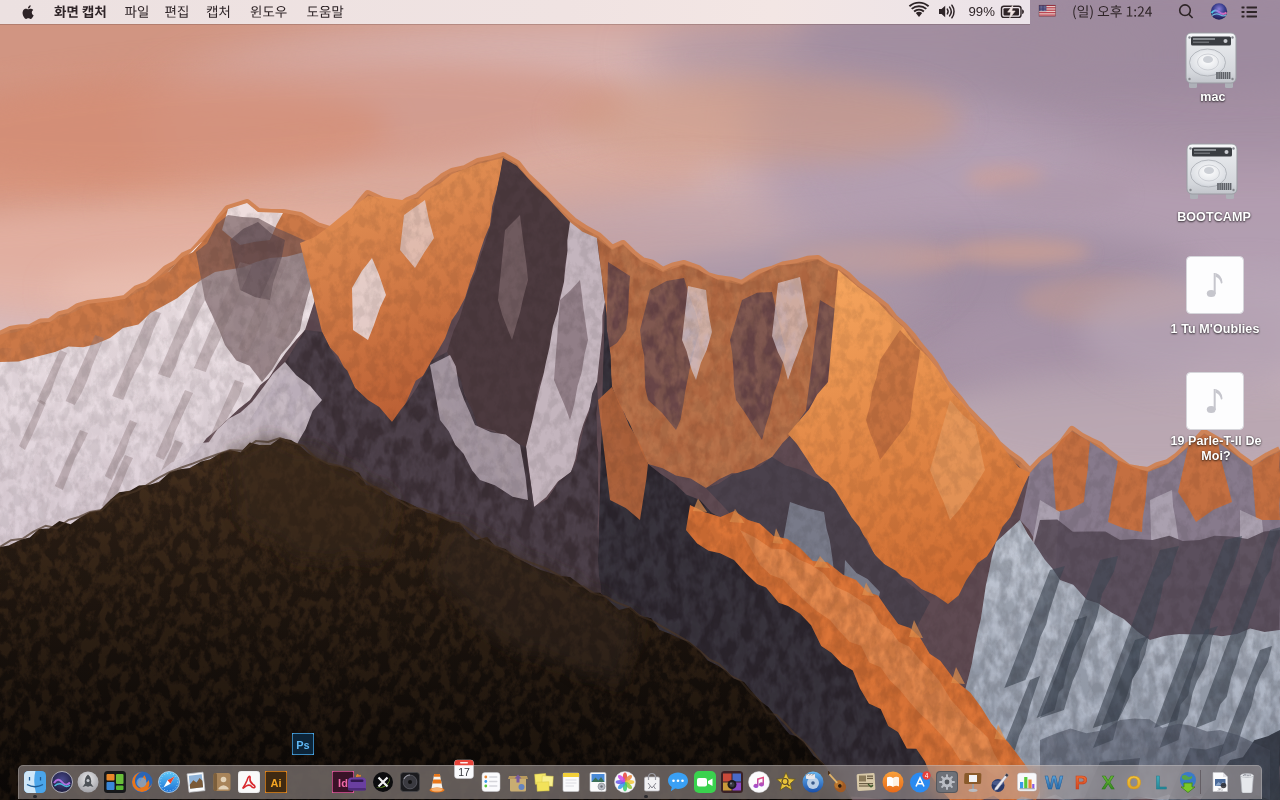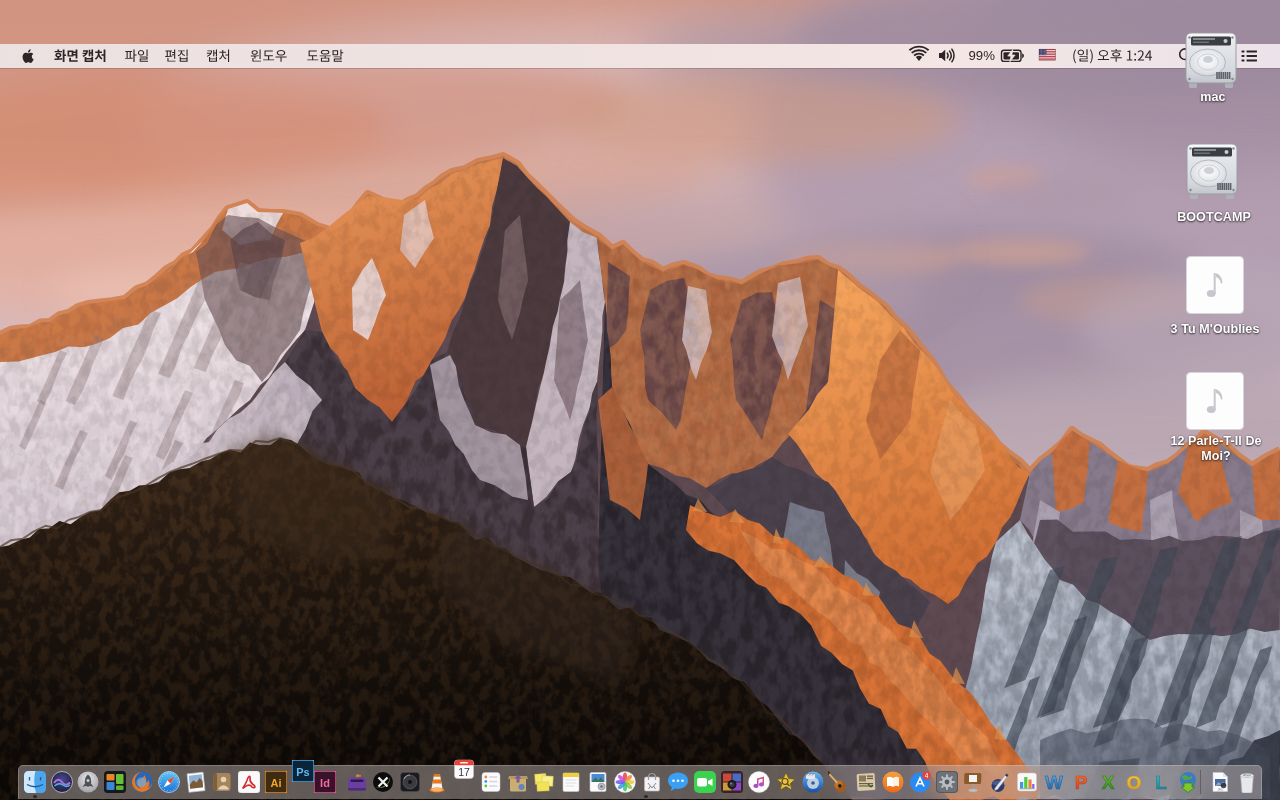--- a/index.html
+++ b/index.html
@@ -1,18 +1,18 @@
 <!DOCTYPE html>
 <html><head><meta charset="utf-8"><style>
 * { margin:0; padding:0; box-sizing:border-box; }
 html,body { width:1280px; height:800px; overflow:hidden; font-family:"Liberation Sans",sans-serif; }
 #wall { position:absolute; left:0; top:0; }
-#menubar { position:absolute; left:0; top:0; width:1280px; height:24px;
+#menubar { position:absolute; left:0; top:0; width:1030px; height:24px;
   background:linear-gradient(90deg,#ece1e1 0%,#f0e3e2 55%,#f3e6e4 75%,#ebe3e9 100%);
-  box-shadow:0 0.5px 0 rgba(90,60,60,.5);margin-top:44px; }
+  box-shadow:0 0.5px 0 rgba(90,60,60,.5); }
 .dlab { position:absolute; text-align:center; font-size:12.5px; font-weight:700; color:#fff;
   text-shadow:0 1px 2px rgba(0,0,0,.65), 0 0 2px rgba(0,0,0,.4); line-height:15px; letter-spacing:0.1px;}
 #dock { position:absolute; left:18px; top:765px; width:1244px; height:33.5px;
   background:rgba(196,186,184,.46); border:0.5px solid rgba(255,255,255,.2); border-bottom:none;
   border-radius:5px 5px 0 0; -webkit-backdrop-filter:blur(14px); backdrop-filter:blur(14px); }
 .di { position:absolute; top:5.5px; width:22px; height:22px; }
 #dsep { position:absolute; left:1200px; top:770px; width:1px; height:24px; background:rgba(70,60,65,.5); }
 .dot { position:absolute; width:3.5px; height:3.5px; border-radius:50%; background:#2a2a2e; top:794.5px; }
 </style></head><body>
 <svg id="wall" width="1280" height="800" viewBox="0 0 1280 800">
@@ -382,30 +382,30 @@
 </svg></div>
 <div class="dlab" style="left:1214px;top:210px;width:120px;margin-left:-60px">BOOTCAMP</div>
 <div style="position:absolute;left:1186px;top:256px"><svg width="58" height="58" viewBox="0 0 58 58">
 <rect x="0.5" y="0.5" width="57" height="57" rx="4" fill="#fdfdfe" stroke="#d5d5da" stroke-width="1"></rect>
 <g fill="#c6c6cd">
         <ellipse cx="25.2" cy="37.5" rx="4.4" ry="3.5"></ellipse>
         <rect x="27.7" y="17" width="2" height="21"></rect>
         <path d="M29.7 17 q6.5 2.2 6.8 9.5 q-0.2 1.2-1.5 1 q-1.2-5.5-5.3-6.8z"></path>
       </g>
 </svg></div>
-<div class="dlab" style="left:1215px;top:322px;width:120px;margin-left:-60px">3 Tu M'Oublies</div>
+<div class="dlab" style="left:1215px;top:322px;width:120px;margin-left:-60px">1 Tu M'Oublies</div>
 <div style="position:absolute;left:1186px;top:372px"><svg width="58" height="58" viewBox="0 0 58 58">
 <rect x="0.5" y="0.5" width="57" height="57" rx="4" fill="#fdfdfe" stroke="#d5d5da" stroke-width="1"></rect>
 <g fill="#c6c6cd">
         <ellipse cx="25.2" cy="37.5" rx="4.4" ry="3.5"></ellipse>
         <rect x="27.7" y="17" width="2" height="21"></rect>
         <path d="M29.7 17 q6.5 2.2 6.8 9.5 q-0.2 1.2-1.5 1 q-1.2-5.5-5.3-6.8z"></path>
       </g>
 </svg></div>
-<div class="dlab" style="left:1216px;top:434px;width:96px;margin-left:-48px">12 Parle-T-Il De Moi?</div>
+<div class="dlab" style="left:1216px;top:434px;width:96px;margin-left:-48px">19 Parle-T-Il De Moi?</div>
 <div id="dock"></div>
 <div class="di" style="top:770.5px;left:23.7px"><svg width="22" height="22" viewBox="0 0 22 22">
       <rect width="22" height="22" rx="4.5" fill="#4aa5ea"></rect>
       <path d="M0 4.5 A4.5 4.5 0 0 1 4.5 0 H11.5 Q10 5 10.3 11 Q10.6 17 12 22 H4.5 A4.5 4.5 0 0 1 0 17.5 Z" fill="#cfe7f8"></path>
       <path d="M3 13.5 Q11 18 19 13.5" stroke="#1d5c96" stroke-width="1.3" fill="none"></path>
       <line x1="5.5" y1="6" x2="5.5" y2="9.5" stroke="#1d5c96" stroke-width="1.3"></line>
       <line x1="16.5" y1="6" x2="16.5" y2="9.5" stroke="#1d5c96" stroke-width="1.3"></line>
     </svg></div>
 <div class="di" style="top:770.5px;left:50.5px"><svg width="22" height="22" viewBox="0 0 22 22">
       <defs>
@@ -467,25 +467,25 @@
       <path d="M7.5 17 q5 -5.5 10 0 v1.5 h-10z" fill="#e3d2b8"></path>
     </svg></div>
 <div class="di" style="top:770.5px;left:238.3px"><svg width="22" height="22" viewBox="0 0 22 22">
       <rect width="22" height="22" rx="3.5" fill="#fafafa" stroke="#d0d0d4" stroke-width="0.6"></rect>
       <path d="M5 17 Q7 14 9 9.5 Q10 6 11 5.5 Q12.5 5 12 8 Q11.7 11 15 13.5 Q18 15.5 16.5 16.5 Q15 17.5 12.5 14.5 Q10 13.5 7.5 15.5 Q5.5 17.5 5 17z" fill="none" stroke="#d8292f" stroke-width="1.6"></path>
     </svg></div>
 <div class="di" style="top:770.5px;left:265.1px"><svg width="22" height="22" viewBox="0 0 22 22">
       <rect width="22" height="22" rx="2" fill="#3f2a12" stroke="#e8891d" stroke-width="1.4"></rect>
       <text x="11" y="15.5" font-family="Liberation Sans,sans-serif" font-size="11" font-weight="bold" fill="#f5a623" text-anchor="middle">Ai</text>
     </svg></div>
-<div class="di" style="top:760px;left:291.9px"><svg width="22" height="22" viewBox="0 0 22 22">
+<div class="di" style="top:733px;left:291.9px"><svg width="22" height="22" viewBox="0 0 22 22">
       <rect width="22" height="22" rx="2" fill="#0c2438" stroke="#4aa8e8" stroke-width="1.4"></rect>
       <text x="11" y="15.5" font-family="Liberation Sans,sans-serif" font-size="11" font-weight="bold" fill="#5fb8f5" text-anchor="middle">Ps</text>
     </svg></div>
-<div class="di" style="top:770.5px;left:314px"><svg width="22" height="22" viewBox="0 0 22 22">
+<div class="di" style="top:770.5px;left:332px"><svg width="22" height="22" viewBox="0 0 22 22">
       <rect width="22" height="22" rx="2" fill="#3a1228" stroke="#e05a9a" stroke-width="1.4"></rect>
       <text x="11" y="15.5" font-family="Liberation Sans,sans-serif" font-size="11" font-weight="bold" fill="#f06aaa" text-anchor="middle">Id</text>
     </svg></div>
 <div class="di" style="top:770.5px;left:345.5px"><svg width="22" height="22" viewBox="0 0 22 22">
       <path d="M10 5 q1.5-3.5 3-0.5 q2-2 2 1 l-5 .5z" fill="#e8872a"></path>
       <rect x="2" y="6.5" width="18" height="13" rx="3.5" fill="#6a3fa0"></rect>
       <rect x="4.5" y="8.5" width="13" height="2.5" rx="1.2" fill="#31184e"></rect>
       <rect x="2" y="17" width="18" height="2.5" rx="1.2" fill="#4e2b78"></rect>
     </svg></div>
 <div class="di" style="top:770.5px;left:372.4px"><svg width="22" height="22" viewBox="0 0 22 22">

